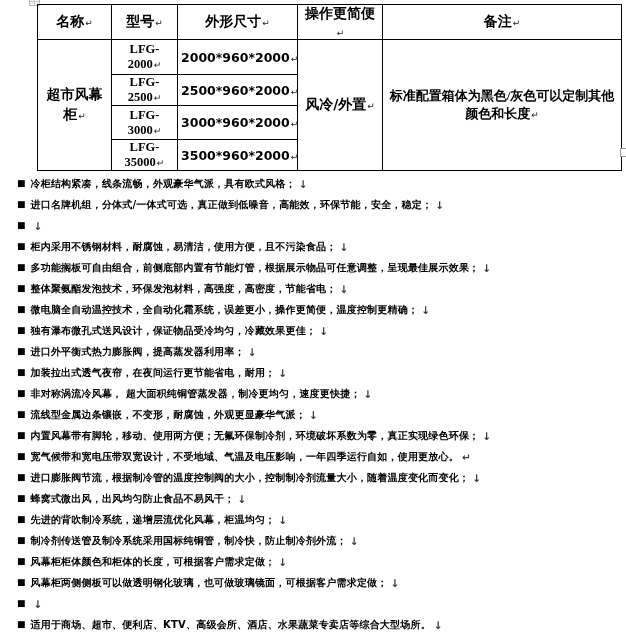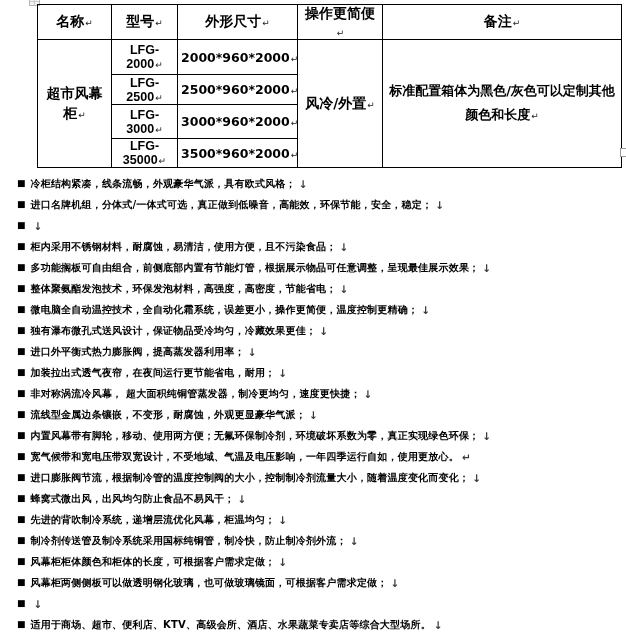--- a/index.html
+++ b/index.html
@@ -24,24 +24,24 @@
   table.spec {
     position:absolute; left:37px; top:4px;
     border-collapse:collapse; table-layout:fixed; width:584px;
   }
   table.spec th, table.spec td {
     border:1.5px solid #000; text-align:center; vertical-align:middle;
     padding:0 3px; overflow:hidden;
   }
   table.spec th { font-size:14px; height:29px; }
   td.name-cell   { font-size:14px; line-height:20px; }
-  td.model-cell  { font-size:12.5px; font-family:Liberation Sans, sans-serif; }
+  td.model-cell  { font-size:12.5px; font-family:Liberation Serif, serif; }
   td.size-cell   { font-size:12.5px; }
   td.cooling-cell{ font-size:14px;margin-left:28px; }
-  td.remark-cell { font-size:13px; line-height:24px; padding:0 6px; }
+  td.remark-cell { font-size:13px; line-height:18px; padding:0 6px;font-family:Liberation Serif, serif; }
   tr.r1 td { height:35px; }
   tr.r2 td { height:30px; }
   tr.r3 td { height:34px; }
   tr.r4 td { height:22px; }
   .cmark { font-size:9px; color:#222; margin-left:1px; font-weight:normal; }
   
   .eot-mark {
     position:absolute; left:620px; top:148px; width:7px; height:9px;
     border:1px solid #999; background:#fff;
   }

